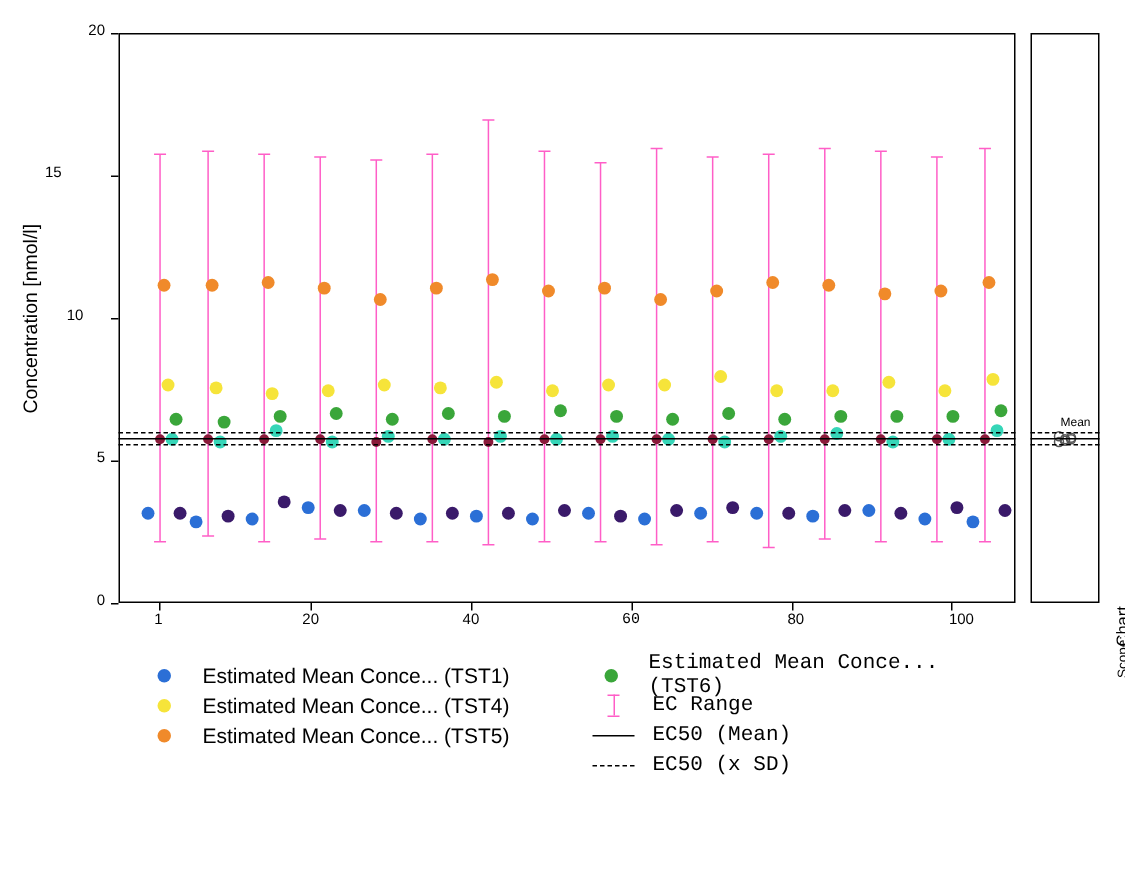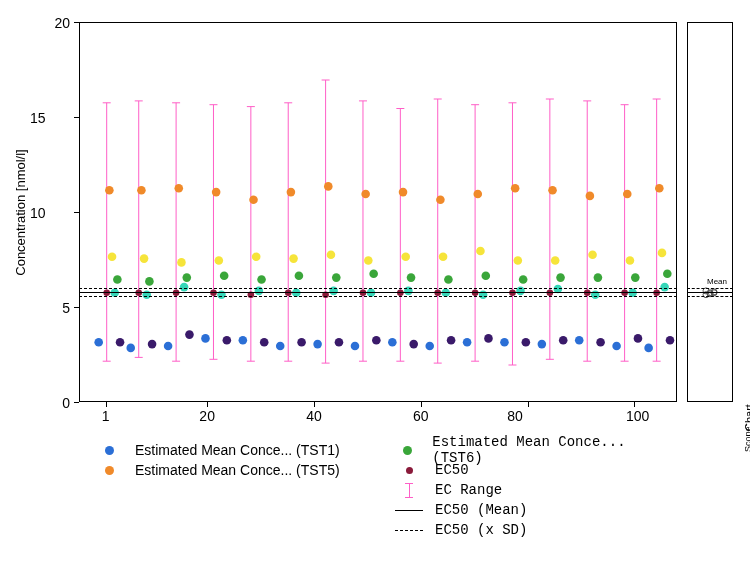--- a/index.html
+++ b/index.html
@@ -17,21 +17,21 @@
   .yaxis-title span { transform: rotate(-90deg); white-space: nowrap;
     font-size: 13px; }
   .xaxis-title { position: absolute; left: 79px; top: 430px;
     width: 598px; text-align: center; font-size: 13px; }
   .side-xtitle { position: absolute; left: 738px; top: 430px;
     width: 12px; height: 28px; font-size: 9px; line-height: 1; }
   .side-xtitle .rot { transform: rotate(-90deg); transform-origin: left top; white-space: nowrap; position: absolute; left: 6px; top: 22px; }
   .side-xtick { position: absolute; left: 738px; top: 407px;
     width: 12px; height: 16px; font-size: 11px; line-height: 1; }
   .side-xtick .rot { transform: rotate(-90deg); transform-origin: left top; white-space: nowrap; position: absolute; left: 6px; top: 24px; }
-  .tick-text { font-size: 14px; position: absolute; }
+  .tick-text { font-size: 10px; position: absolute; }
   .ytick-line { position: absolute; left: 74px; width: 5px; height: 1px; background: #000; }
   .xtick-line { position: absolute; top: 402px; width: 1px; height: 5px; background: #000; }
   .legend { position: absolute; left: 93px; top: 440px;
     width: 570px; height: 110px; font-size: 14px; }
   .legend-col1, .legend-col2 { position: absolute; top: 0; }
   .legend-col1 { left: 0; width: 300px; }
   .legend-col2 { left: 300px; width: 270px; font-family: Liberation Mono, monospace; }
   .legend-item { display: flex; align-items: center; height: 20px; }
   .legend-swatch { width: 32px; height: 16px; display: flex; align-items: center; justify-content: center; margin-right: 10px; }
   .dot { width: 9px; height: 9px; border-radius: 50%; }
@@ -57,37 +57,37 @@
   <div class="yaxis-title">
     <span>Concentration [nmol/l]</span>
   </div>
 
   <div id="yticks-container">
       <div class="ytick-line" style="top: 402px;"></div>
       <div class="tick-text" style="right: 678px; left: 30px; top: 395px; width: 40px; text-align: right; position: absolute;">0</div>
       <div class="ytick-line" style="top: 307px;"></div>
       <div class="tick-text" style="right: 678px; left: 30px; top: 300px; width: 40px; text-align: right; position: absolute;">5</div>
       <div class="ytick-line" style="top: 212px;"></div>
-      <div class="tick-text" style="right: 678px; left: 30px; top: 205px; width: 40px; text-align: left; position: absolute;">10</div>
+      <div class="tick-text" style="right: 678px; left: 30px; top: 205px; width: 40px; text-align: center; position: absolute;">10</div>
       <div class="ytick-line" style="top: 117px;"></div>
       <div class="tick-text" style="right: 678px; left: 30px; top: 110px; width: 40px; position: absolute;">15</div>
       <div class="ytick-line" style="top: 22px;"></div>
       <div class="tick-text" style="right: 678px; left: 30px; top: 15px; width: 40px; text-align: right; position: absolute;">20</div>
     </div>
   <div id="xticks-container">
       <div class="xtick-line" style="left: 105.696px;"></div>
       <div class="tick-text" style="left: 90.6964px; top: 408px; width: 30px; text-align: center;">1</div>
       <div class="xtick-line" style="left: 207.143px;"></div>
       <div class="tick-text" style="left: 192.143px; top: 408px; width: 30px; text-align: center;">20</div>
       <div class="xtick-line" style="left: 313.929px;"></div>
       <div class="tick-text" style="left: 298.929px; top: 408px; width: 30px; text-align: center;">40</div>
       <div class="xtick-line" style="left: 420.714px;"></div>
-      <div class="tick-text" style="left: 405.714px; top: 408px; width: 30px; text-align: center;">60</div>
+      <div class="tick-text" style="left: 405.714px; top: 408px; width: 30px; text-align: center; font-family: Liberation Mono, monospace;">60</div>
       <div class="xtick-line" style="left: 527.5px;"></div>
-      <div class="tick-text" style="left: 500px; top: 408px; width: 30px; text-align: center;">80</div>
+      <div class="tick-text" style="left: 525px; top: 408px; width: 30px; ">80</div>
       <div class="xtick-line" style="left: 634.286px;"></div>
       <div class="tick-text" style="left: 619.286px; top: 408px; width: 30px; text-align: right;">100</div>
     </div>
 
   <div class="main-panel">
     <svg id="plot-svg" width="596" height="378">
         <g>
           <line x1="26.696428571428573" x2="26.696428571428573" y1="338.2" y2="79.80000000000001" stroke="#ff5ec7" stroke-width="1"></line>
           <line x1="22.696428571428573" x2="30.696428571428573" y1="338.2" y2="338.2" stroke="#ff5ec7" stroke-width="1"></line>
           <line x1="22.696428571428573" x2="30.696428571428573" y1="79.80000000000001" y2="79.80000000000001" stroke="#ff5ec7" stroke-width="1"></line>
@@ -312,37 +312,37 @@
   <div class="legend">
     <div class="legend-col1" id="legend-col1">
         <div class="legend-item">
           <div class="legend-swatch">
             <div class="dot" style="background: rgb(43, 111, 214);"></div>
           </div>
           <span>Estimated Mean Conce... (TST1)</span>
         </div>
         <div class="legend-item">
           <div class="legend-swatch">
+            <div class="dot" style="background: rgb(246, 228, 58);"></div>
+          </div>
+          <span>Estimated Mean Conce... (TST4)</span>
+        </div>
+        <div class="legend-item">
+          <div class="legend-swatch">
             <div class="dot" style="background: rgb(240, 138, 42);"></div>
           </div>
           <span>Estimated Mean Conce... (TST5)</span>
         </div>
       </div>
     <div class="legend-col2" id="legend-col2">
         <div class="legend-item">
           <div class="legend-swatch">
             <div class="dot" style="background: rgb(58, 166, 58);"></div>
           </div>
           <span>Estimated Mean Conce... (TST6)</span>
-        </div>
-        <div class="legend-item">
-          <div class="legend-swatch">
-            <div class="dot-sm" style="background: rgb(138, 26, 58);"></div>
-          </div>
-          <span>EC50</span>
         </div>
         <div class="legend-item">
           <div class="legend-swatch">
             <div class="ibeam">
               <div class="v"></div>
               <div class="t"></div>
               <div class="b"></div>
             </div>
           </div>
           <span>EC Range</span>

